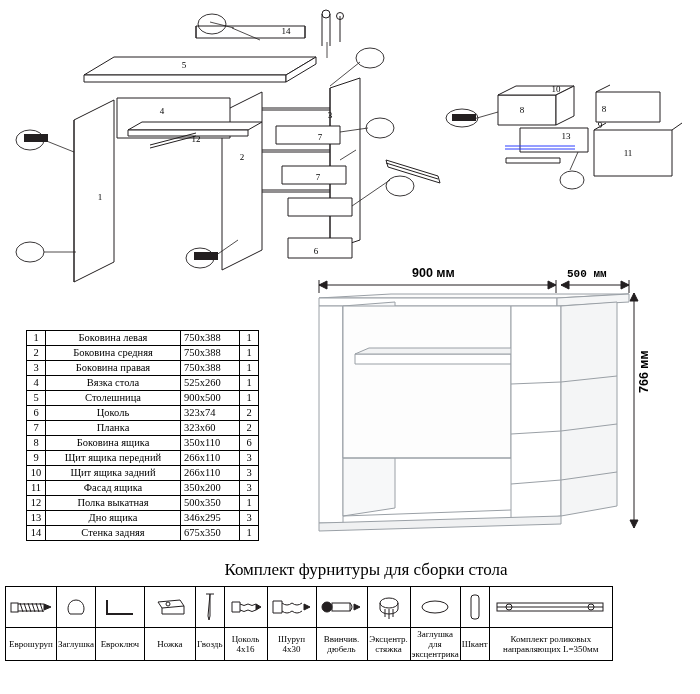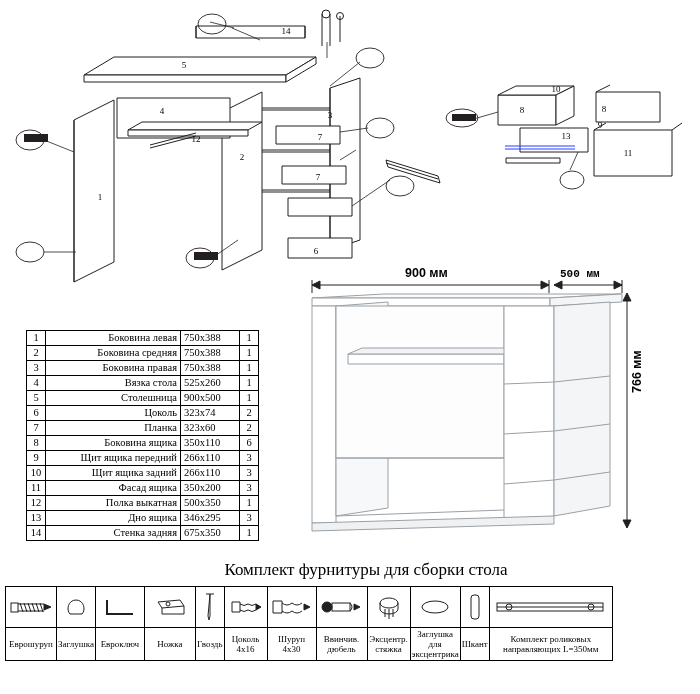--- a/index.html
+++ b/index.html
@@ -25,26 +25,26 @@
     font-family:"Liberation Serif", serif;
   }
   .parts-table td{
     border:1px solid #000;
     padding:0 3px;
     height:14px;
     line-height:14px;
     white-space:nowrap;
   }
   .parts-table td.num{width:12px;text-align:center;}
-  .parts-table td.nm{width:128px;text-align:right;font-family:Liberation Serif, serif;}
+  .parts-table td.nm{width:128px;text-align:center;font-family:Liberation Serif, serif;}
   .parts-table td.dim{width:52px;}
   .parts-table td.qty{width:12px;text-align:center;}
 
   
-  .desk{position:absolute;left:292px;top:258px;width:390px;height:300px;}
+  .desk{position:absolute;left:299px;top:258px;width:390px;height:300px;}
   .desk svg{position:absolute;left:0;top:0;}
   .dimlabel{
     position:absolute;font-weight:bold;font-size:12.5px;
     font-family:"Liberation Sans", sans-serif;
   }
   #dim-width{left:113px;top:8px;}
   #dim-depth{left:268px;top:10px;font-size:11px;font-family:Liberation Mono, monospace;}
   #dim-height{left:338px;top:135px;transform:rotate(-90deg);transform-origin:left top;}
 
   

